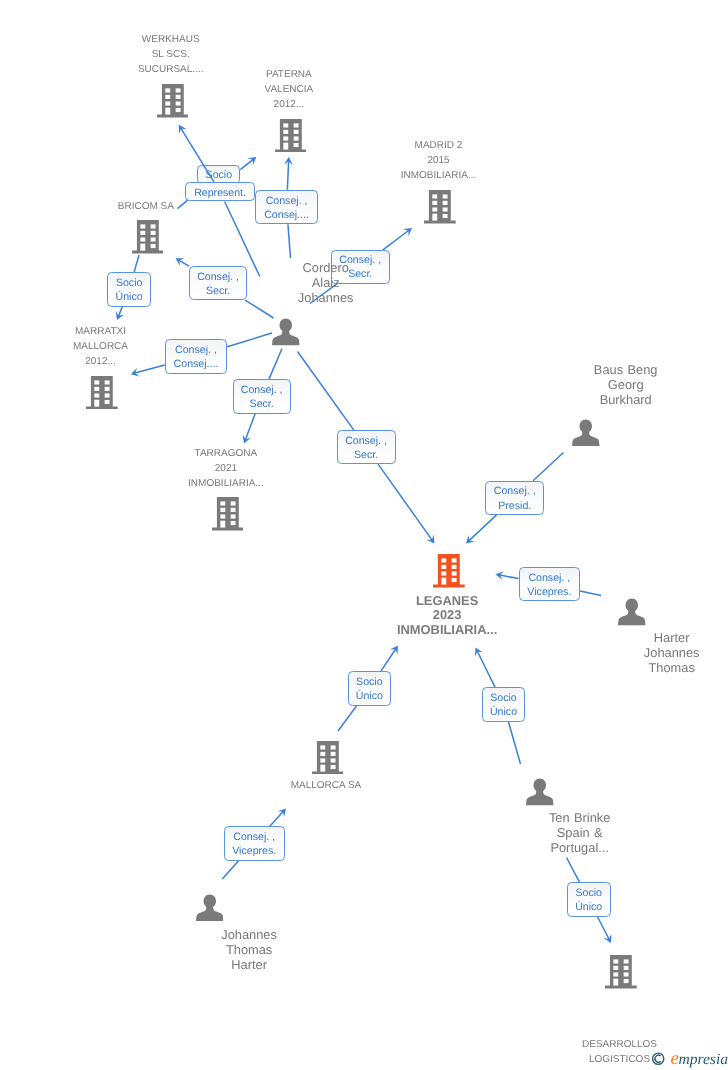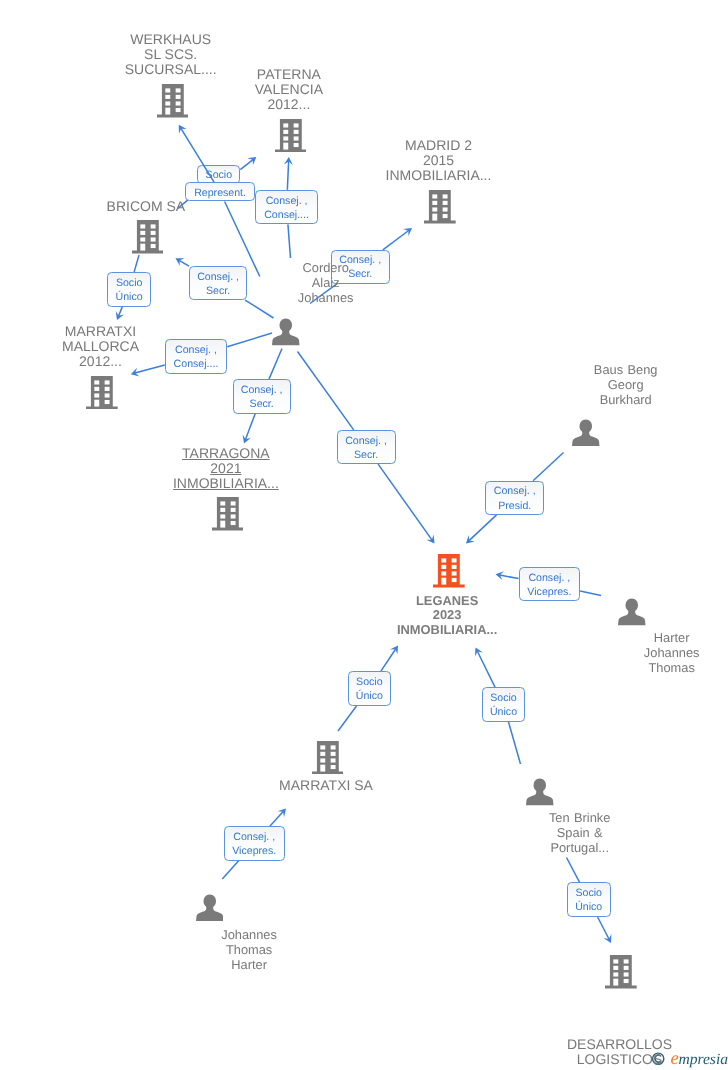--- a/index.html
+++ b/index.html
@@ -6,21 +6,21 @@
   html,body{margin:0;padding:0;background:#ffffff;}
   body{width:728px;height:1070px;position:relative;overflow:hidden;
        font-family:"Liberation Sans",sans-serif;
        -webkit-font-smoothing:antialiased;text-rendering:geometricPrecision;}
   #graph{position:absolute;left:0;top:0;width:728px;height:1070px;}
   #edges{position:absolute;left:0;top:0;z-index:2;}
   #labels-under{position:absolute;left:0;top:0;z-index:1;}
   #labels-layer{position:absolute;left:0;top:0;z-index:3;}
   #nodes-layer{position:absolute;left:0;top:0;z-index:4;}
   .node{position:absolute;text-align:center;white-space:pre;}
-  .nlabel{font-size:14px;line-height:15px;color:#787878;}
+  .nlabel{font-size:10px;line-height:15px;color:#787878;}
   .nlabel div{height:15px;}
   .node.person .nlabel{font-size:12.85px;word-spacing:0.8px;margin-left:43px;}
   .node.main .nlabel{font-size:12.9px;font-weight:bold;color:#7c7c7c;line-height:14.6px;}
   .node.main .nlabel div{height:14.6px;}
   .nicon{display:block;margin:0 auto;}
   .elabel{position:absolute;transform:translateZ(0);border:1.15px solid #5b93e0;border-radius:4.5px;
           background:linear-gradient(to bottom,#f2f3f5 0%,#fafbfc 45%,#ffffff 100%);color:#3478d0;font-size:10.6px;
           text-align:center;box-sizing:border-box;
           display:flex;flex-direction:column;justify-content:center;padding-top:1.6px;}
   .elabel span{display:block;line-height:14.2px;transform:translateZ(0);}
@@ -159,21 +159,21 @@
           <path fill="#7a7a7a" d="M4.9 0 H26.7 V30.3 H31.6 V33.4 H0 V30.3 H4.9 Z"></path>
           <rect x="8.3" y="4.3" width="4.9" height="4.1" fill="#ffffff"></rect>
           <rect x="8.3" y="10.7" width="4.9" height="4.1" fill="#ffffff"></rect>
           <rect x="8.3" y="17.3" width="4.9" height="4.1" fill="#ffffff"></rect>
           <rect x="18.6" y="4.3" width="4.9" height="4.1" fill="#ffffff"></rect>
           <rect x="18.6" y="10.7" width="4.9" height="4.1" fill="#ffffff"></rect>
           <rect x="18.6" y="17.3" width="4.9" height="4.1" fill="#ffffff"></rect>
           <rect x="18.6" y="23.8" width="4.9" height="4.1" fill="#ffffff"></rect>
           <rect x="8.3" y="23.5" width="4.9" height="6.9" fill="#ffffff"></rect>
         </svg></div>
-      <div class="node company" style="width: 220px; left: 115.9px; top: 0px;"><div class="nlabel" style="position: absolute; left: 0px; width: 220px; top: 445.5px; text-decoration: underline;"><div>TARRAGONA</div><div>2021</div><div>INMOBILIARIA...</div></div><svg width="31.7" height="33.7" viewBox="0 0 31.6 33.4" class="nicon" style="position: absolute; left: 95.85px; top: 496.9px;">
+      <div class="node company" style="width: 220px; left: 115.9px; top: 0px;"><div class="nlabel" style="position: absolute; left: 0px; width: 220px; top: 445.5px;"><div>TARRAGONA</div><div>2021</div><div>INMOBILIARIA...</div></div><svg width="31.7" height="33.7" viewBox="0 0 31.6 33.4" class="nicon" style="position: absolute; left: 95.85px; top: 496.9px;">
           <path fill="#7a7a7a" d="M4.9 0 H26.7 V30.3 H31.6 V33.4 H0 V30.3 H4.9 Z"></path>
           <rect x="8.3" y="4.3" width="4.9" height="4.1" fill="#ffffff"></rect>
           <rect x="8.3" y="10.7" width="4.9" height="4.1" fill="#ffffff"></rect>
           <rect x="8.3" y="17.3" width="4.9" height="4.1" fill="#ffffff"></rect>
           <rect x="18.6" y="4.3" width="4.9" height="4.1" fill="#ffffff"></rect>
           <rect x="18.6" y="10.7" width="4.9" height="4.1" fill="#ffffff"></rect>
           <rect x="18.6" y="17.3" width="4.9" height="4.1" fill="#ffffff"></rect>
           <rect x="18.6" y="23.8" width="4.9" height="4.1" fill="#ffffff"></rect>
           <rect x="8.3" y="23.5" width="4.9" height="6.9" fill="#ffffff"></rect>
         </svg></div>
@@ -209,21 +209,21 @@
       <div class="node company" style="width: 220px; left: 216px; top: 0px;"><svg width="31.7" height="33.7" viewBox="0 0 31.6 33.4" class="nicon" style="position: absolute; left: 95.55px; top: 740.8px;">
           <path fill="#7a7a7a" d="M4.9 0 H26.7 V30.3 H31.6 V33.4 H0 V30.3 H4.9 Z"></path>
           <rect x="8.3" y="4.3" width="4.9" height="4.1" fill="#ffffff"></rect>
           <rect x="8.3" y="10.7" width="4.9" height="4.1" fill="#ffffff"></rect>
           <rect x="8.3" y="17.3" width="4.9" height="4.1" fill="#ffffff"></rect>
           <rect x="18.6" y="4.3" width="4.9" height="4.1" fill="#ffffff"></rect>
           <rect x="18.6" y="10.7" width="4.9" height="4.1" fill="#ffffff"></rect>
           <rect x="18.6" y="17.3" width="4.9" height="4.1" fill="#ffffff"></rect>
           <rect x="18.6" y="23.8" width="4.9" height="4.1" fill="#ffffff"></rect>
           <rect x="8.3" y="23.5" width="4.9" height="6.9" fill="#ffffff"></rect>
-        </svg><div class="nlabel" style="position: absolute; left: 0px; width: 220px; top: 778.4px;"><div>MARRATXI SA</div></div></div>
+        </svg><div class="nlabel" style="position: absolute; left: 0px; width: 220px; top: 778.4px;"><div>MALLORCA SA</div></div></div>
       <div class="node person" style="width: 220px; left: 426.7px; top: 0px;"><svg width="27.5" height="27.6" viewBox="0 0 27.5 27.0" class="nicon" style="position: absolute; left: 99.45px; top: 778.2px;">
           <g fill="#7a7a7a">
             <path d="M13.75 0.2 C17.3 0.2 19.95 3.0 19.95 6.85 C19.95 10.7 17.3 13.5 13.75 13.5 C10.2 13.5 7.55 10.7 7.55 6.85 C7.55 3.0 10.2 0.2 13.75 0.2 Z"></path>
             <path d="M10.3 11.2 C10.3 14.0 10.3 15.4 9.4 16.3 C8.4 17.3 5.0 17.9 3.0 18.9 C1.2 19.8 0.55 20.9 0.4 22.6 L0 27.0 H27.5 L27.1 22.6 C26.95 20.9 26.3 19.8 24.5 18.9 C22.5 17.9 19.1 17.3 18.1 16.3 C17.2 15.4 17.2 14.0 17.2 11.2 Z"></path>
           </g>
         </svg><div class="nlabel" style="position: absolute; left: 0px; width: 220px; top: 810px;"><div>Ten Brinke</div><div>Spain &amp;</div><div>Portugal...</div></div></div>
       <div class="node person" style="width: 220px; left: 96.1px; top: 0px;"><svg width="27.5" height="27.6" viewBox="0 0 27.5 27.0" class="nicon" style="position: absolute; left: 99.45px; top: 893.8px;">
           <g fill="#7a7a7a">
             <path d="M13.75 0.2 C17.3 0.2 19.95 3.0 19.95 6.85 C19.95 10.7 17.3 13.5 13.75 13.5 C10.2 13.5 7.55 10.7 7.55 6.85 C7.55 3.0 10.2 0.2 13.75 0.2 Z"></path>
             <path d="M10.3 11.2 C10.3 14.0 10.3 15.4 9.4 16.3 C8.4 17.3 5.0 17.9 3.0 18.9 C1.2 19.8 0.55 20.9 0.4 22.6 L0 27.0 H27.5 L27.1 22.6 C26.95 20.9 26.3 19.8 24.5 18.9 C22.5 17.9 19.1 17.3 18.1 16.3 C17.2 15.4 17.2 14.0 17.2 11.2 Z"></path>

